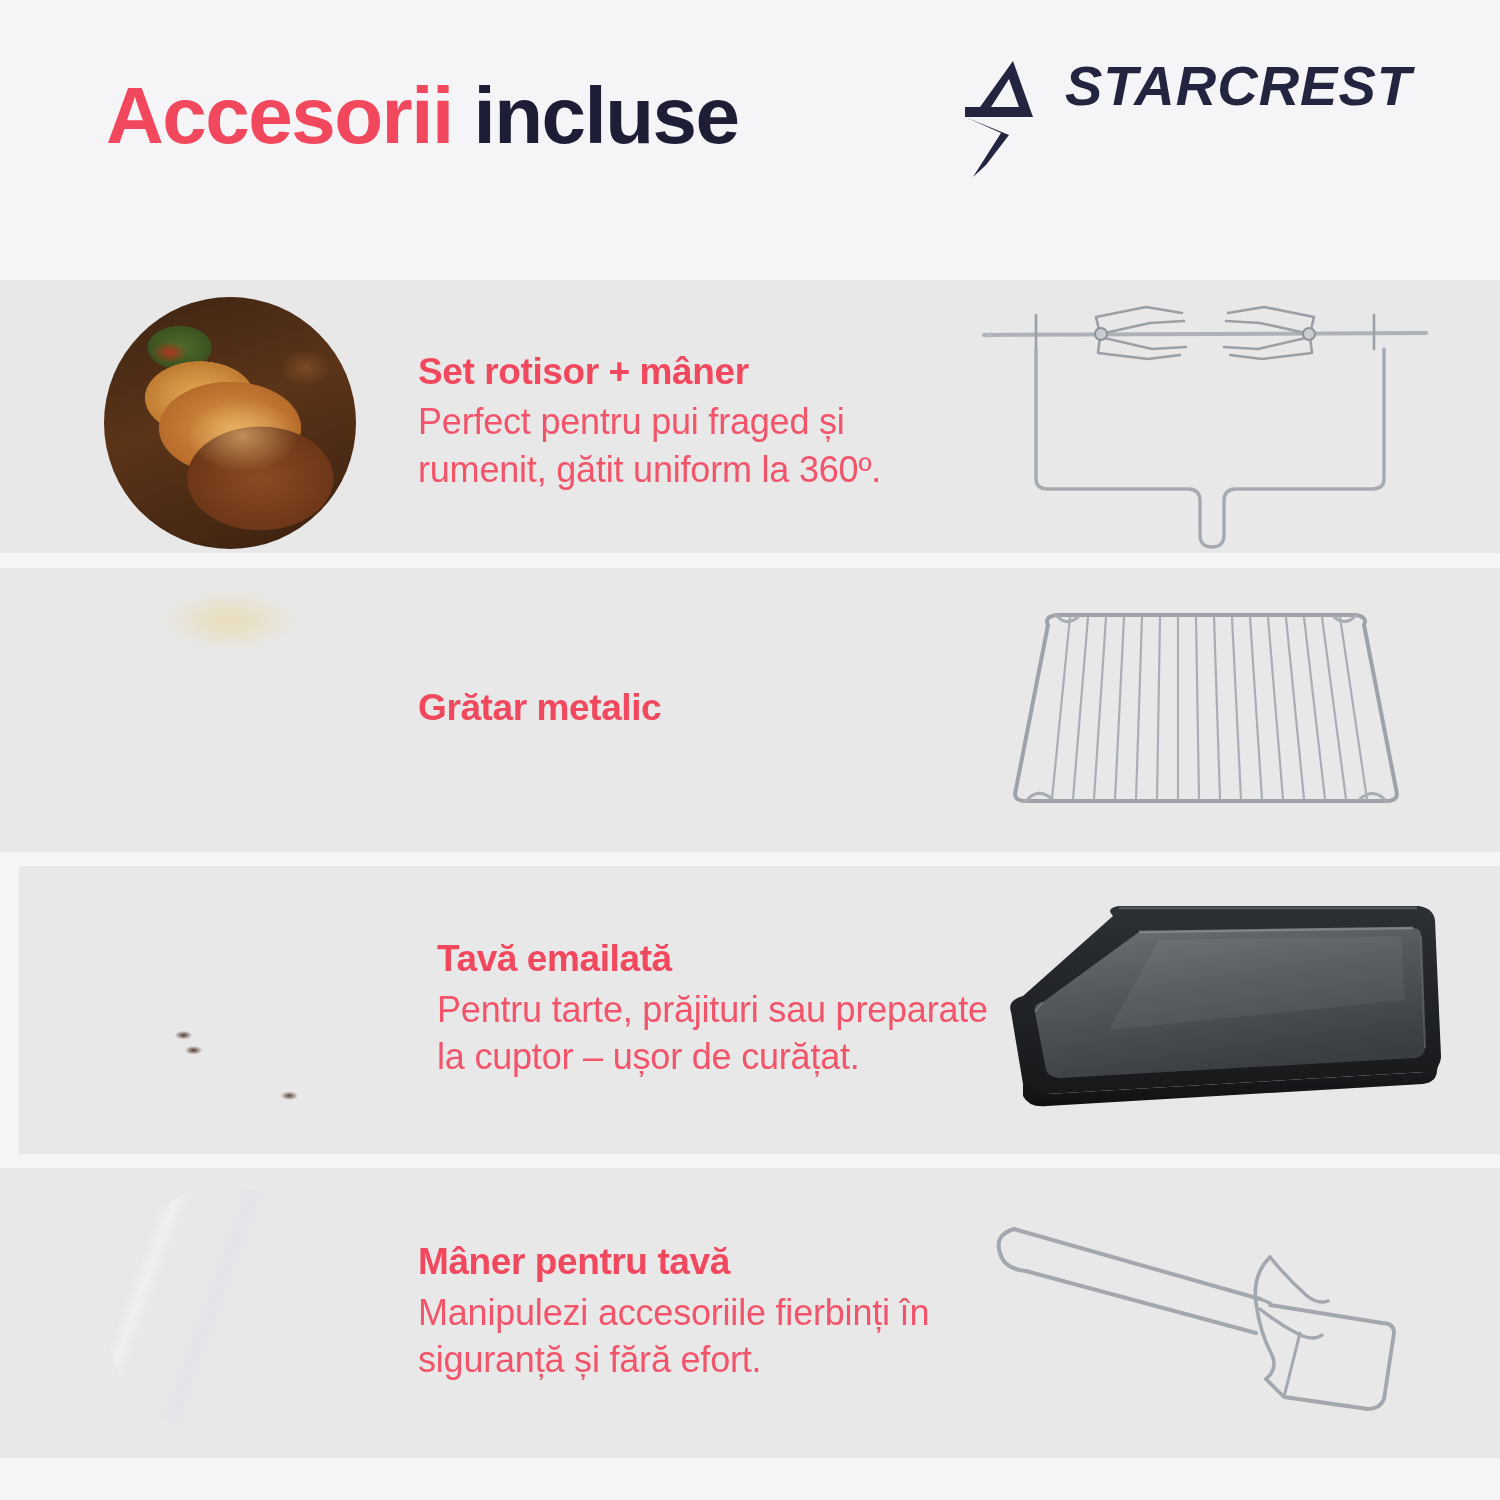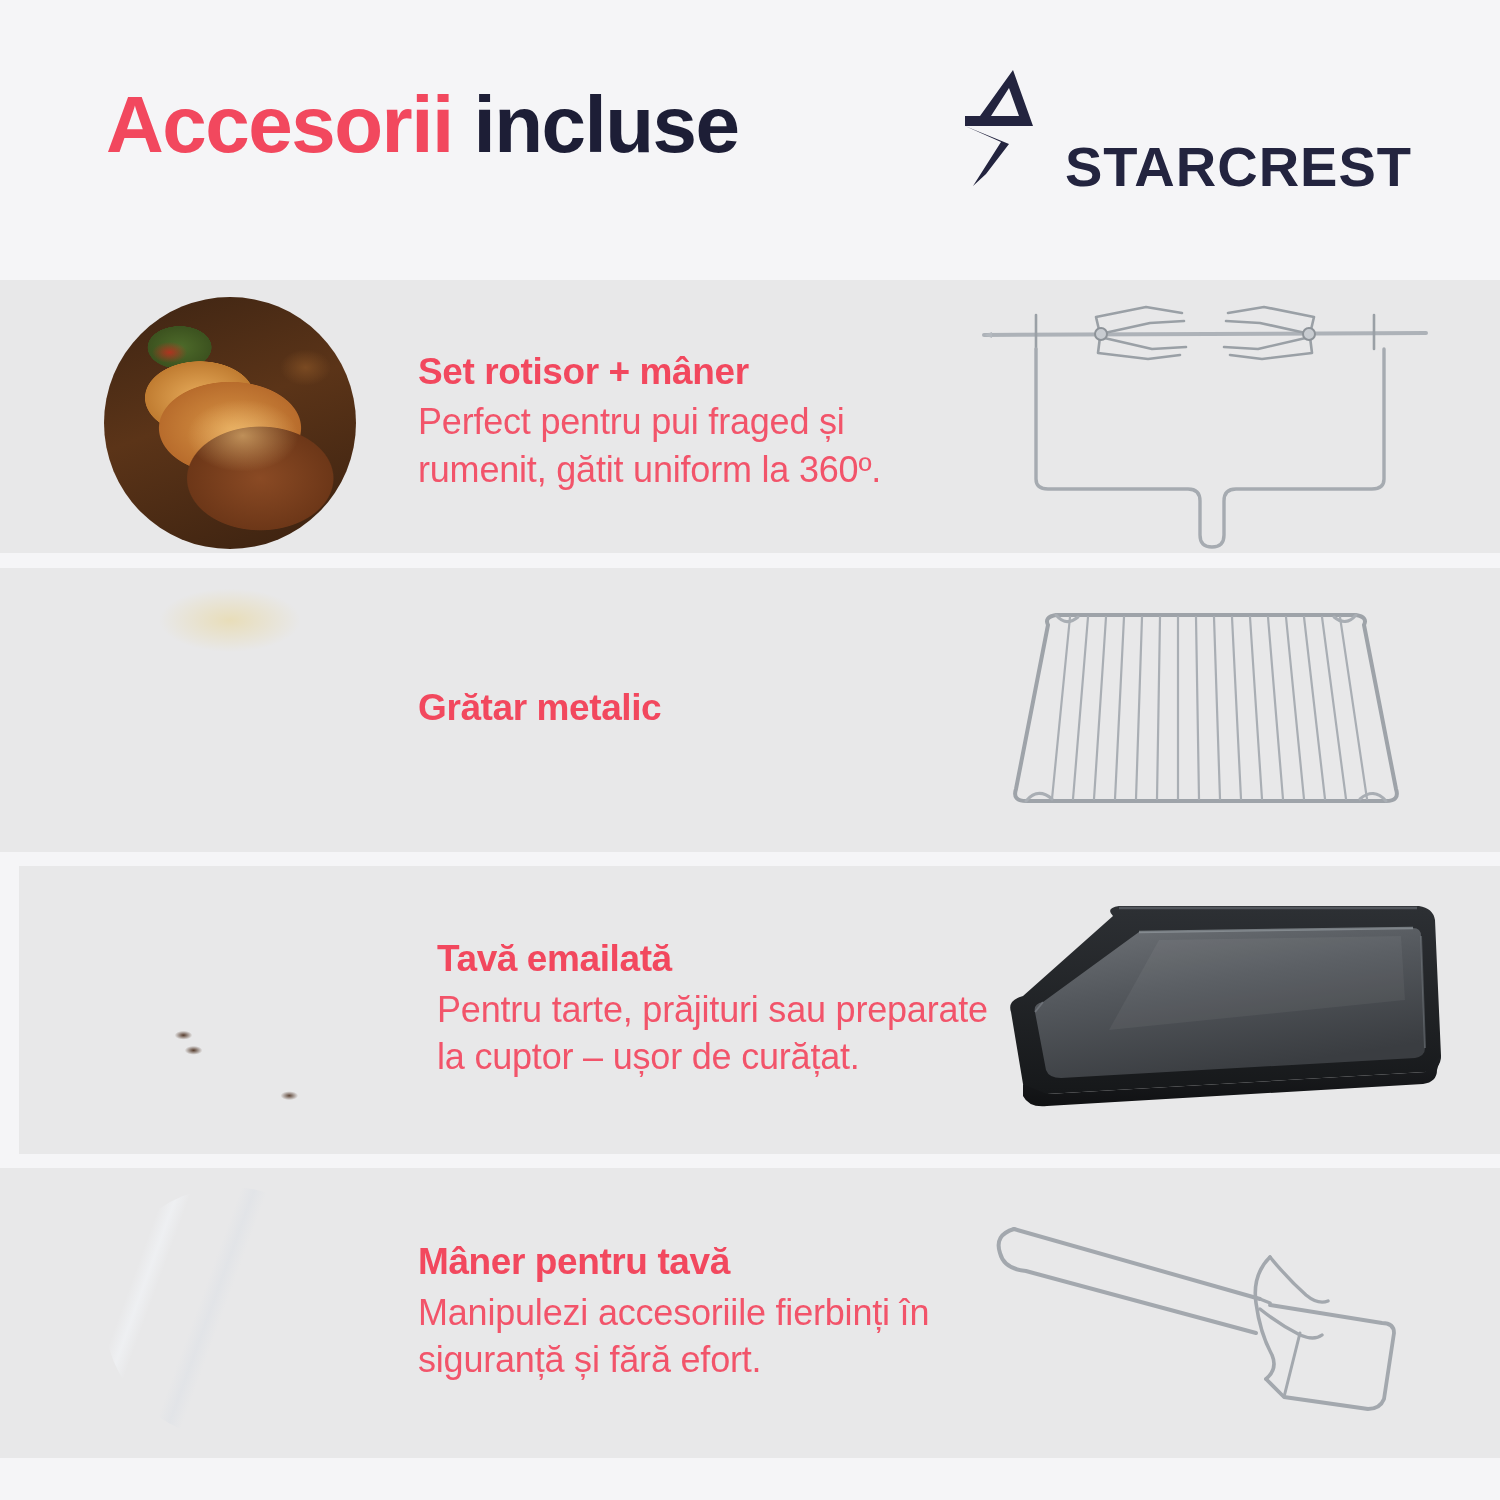--- a/index.html
+++ b/index.html
@@ -8,34 +8,34 @@
   body {
     font-family:"Liberation Sans", sans-serif;
     background:#f5f5f7;
     position:relative;
     overflow:hidden;
   }
   .page { position:relative; width:1500px; height:1500px; background:#f5f5f7; }
 
   
   .header {
-    position:absolute; left:0; top:12px; width:1500px; height:344px;
+    position:absolute; left:0; top:3px; width:1500px; height:344px;
     background:#f5f5f7;
   }
   .title {
     position:absolute; left:106px; top:73px;
     font-size:80px; font-weight:800; letter-spacing:-1.5px;
     line-height:1; white-space:nowrap;
   }
   .title .t-accent { color:#f2485e; }
   .title .t-dark { color:#1d1e36; }
 
   .logo {
     position:absolute; right:88px; top:52px;
-    display:flex; align-items:flex-end; gap:0px;
+    display:flex; align-items:flex-start; gap:0px;font-style:italic;
   }
   .logo-star { width:120px; height:128px; display:block; }
   .logo-text {
     font-size:56px; font-weight:800; color:#23243f;
     letter-spacing:1px; line-height:1;
     margin-left:-6px; position:relative; top:3px;
     white-space:nowrap;
   }
 
   

